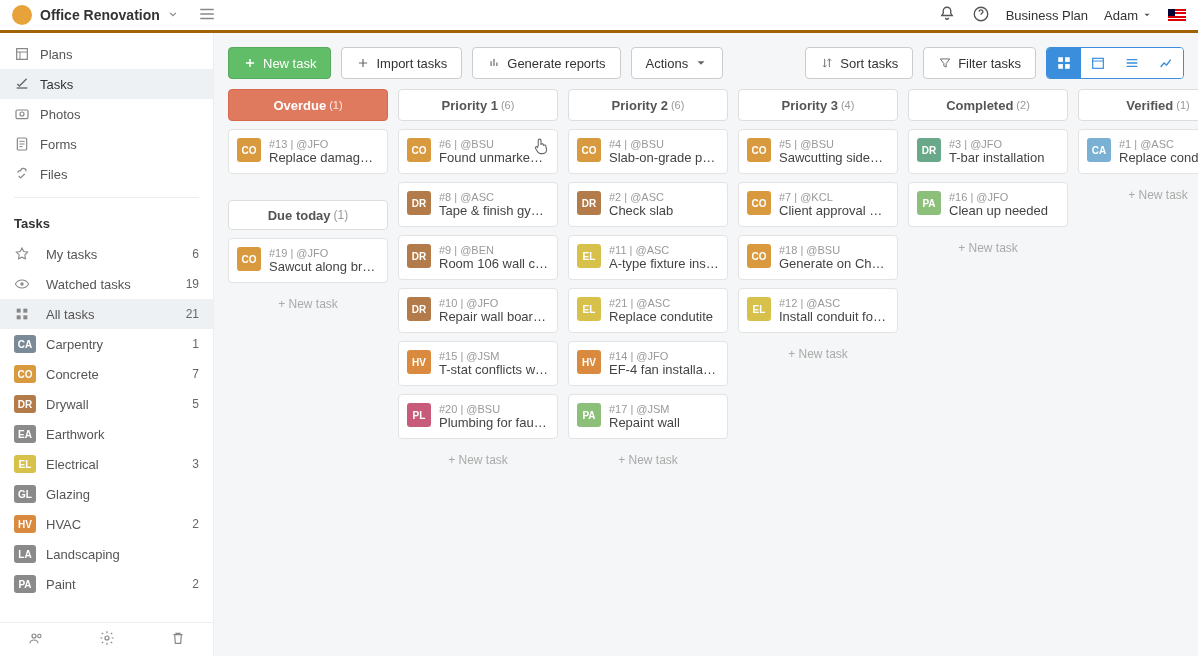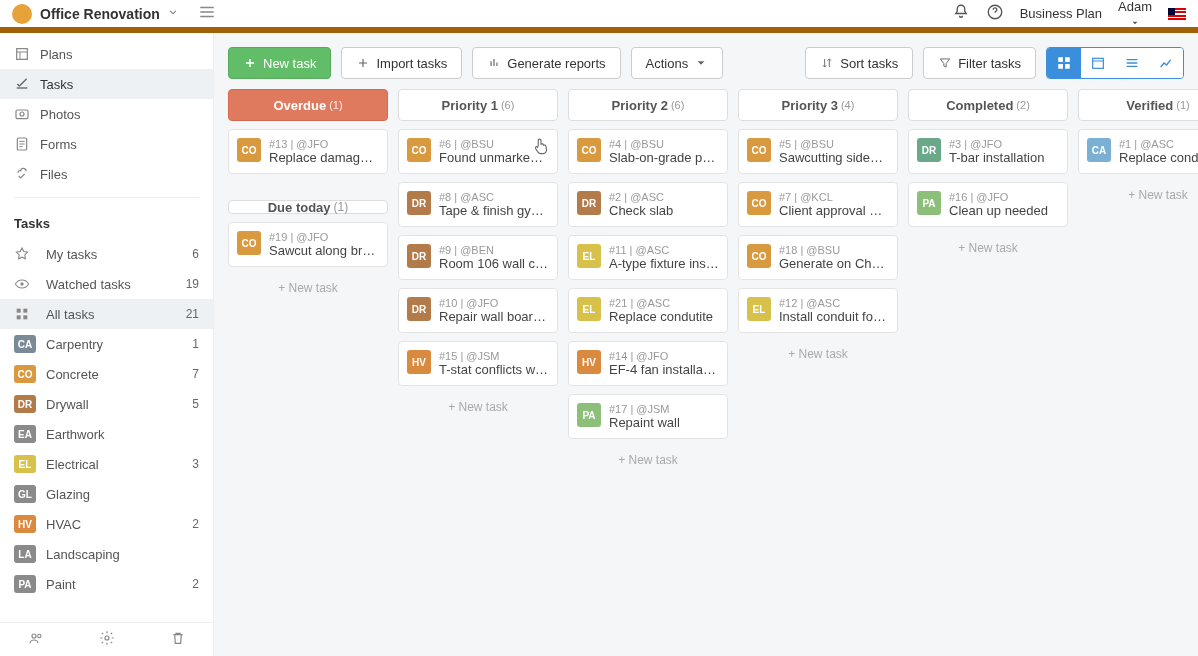--- a/index.html
+++ b/index.html
@@ -1,31 +1,31 @@
 <!DOCTYPE html>
 <html><head>
 <meta charset="utf-8">
 <style>
   * { box-sizing: border-box; }
   html, body { margin:0; padding:0; height:100%; width:100%; font-family: -apple-system, "Helvetica Neue", Arial, sans-serif; font-size:13px; color:#333; background:#fff; }
   
-  .topbar { height:33px; display:flex; align-items:center; padding:0 12px; border-bottom:6px solid #a16207; }
+  .topbar { height:33px; display:flex; align-items:center; padding:0 12px; border-bottom:3px solid #a16207; }
   .brand-badge { width:20px; height:20px; border-radius:50%; background:#e8a23a; margin-right:8px; }
   .brand-name { font-weight:600; font-size:14px; margin-right:6px; }
   .brand-caret svg { width:14px; height:14px; }
   .hamburger { margin-left:18px; margin-right:12px; cursor:pointer; }
   .hamburger svg { width:18px; height:18px; fill:#888; }
   .searchbox { flex:0 0 200px; position:relative; }
   .searchbox input { width:100%; height:24px; border:1px solid #ccc; border-radius:3px; padding:0 26px 0 8px; font-size:12px; }
   .searchbox .sicon { position:absolute; right:6px; top:4px; }
   .topbar-spacer { flex:1; }
   .top-right { display:flex; align-items:center; gap:16px; }
   .top-right .icon svg { width:18px; height:18px; fill:#555; }
   .top-right .link { font-size:13px; color:#333; }
-  .user-menu { display:flex; align-items:center; gap:4px; font-size:13px;flex-direction:column; }
+  .user-menu { display:flex; align-items:center; gap:4px; font-size:13px; }
   .flag { width:18px; height:12px; background:linear-gradient(to bottom, #d00 0%, #d00 14%, #fff 14%, #fff 28%, #d00 28%, #d00 42%, #fff 42%, #fff 57%, #d00 57%, #d00 71%, #fff 71%, #fff 85%, #d00 85%, #d00 100%); position:relative; }
   .flag::before { content:""; position:absolute; left:0; top:0; width:7px; height:7px; background:#003; }
   
   .app { display:flex; height:calc(100% - 33px); }
   .sidebar { width:214px; background:#fff; border-right:1px solid #eee; display:flex; flex-direction:column; }
   .main { flex:1; display:flex; flex-direction:column; background:#f5f6f7; overflow:hidden; }
   
   .nav { display:flex; flex-direction:column; padding-top:6px; }
   .nav-item { display:flex; align-items:center; gap:10px; height:30px; padding:0 14px; color:#555; cursor:pointer; }
   .nav-item.active { background:#eef1f4; color:#333; }
@@ -56,21 +56,21 @@
   .board { flex:1; overflow:auto; padding:0 14px 14px; display:flex; gap:10px; align-items:flex-start; }
   .column { width:160px; flex:0 0 160px; display:flex; flex-direction:column; }
   .col-header { height:32px; border-radius:4px; background:#fff; border:1px solid #ddd; display:flex; align-items:center; justify-content:center; font-size:13px; font-weight:600; color:#555; margin-bottom:8px; }
   .col-header.overdue { background:#e07a5f; color:#fff; border-color:#d56a4f; }
   .card { background:#fff; border:1px solid #e3e3e3; border-radius:4px; padding:8px; margin-bottom:8px; display:flex; gap:8px; align-items:flex-start; cursor:pointer; }
   .card .chip { width:24px; height:24px; border-radius:3px; font-size:10px; font-weight:700; display:flex; align-items:center; justify-content:center; color:#fff; flex:0 0 24px; }
   .card .body { flex:1; min-width:0; }
   .card .meta { font-size:11px; color:#999; white-space:nowrap; overflow:hidden; text-overflow:ellipsis; }
   .card .title { font-size:13px; color:#444; white-space:nowrap; overflow:hidden; text-overflow:ellipsis; }
   .add-hint { text-align:center; color:#aaa; font-size:12px; padding:6px 0; cursor:pointer; }
-  .subheader { display:flex; align-items:center; justify-content:center; height:14px; background:#fff; border:1px solid #ddd; border-radius:4px; margin-bottom:8px; font-size:13px; font-weight:600; color:#555; }
+  .subheader { display:flex; align-items:center; justify-content:center; height:30px; background:#fff; border:1px solid #ddd; border-radius:4px; margin-bottom:8px; font-size:13px; font-weight:600; color:#555; }
   .cnt-paren { font-weight:400; color:#999; font-size:12px; margin-left:3px; }
   .col-count { font-weight:400; color:#fff; font-size:11px; margin-left:3px; opacity:0.85; }
   .col-header:not(.overdue) .col-count { color:#999; opacity:1; }
   .cursor-hand { position:absolute; width:22px; height:22px; pointer-events:none; }
   .cursor-hand svg { width:22px; height:22px; }
   .column-wrap { position:relative; }
 </style>
 </head>
 <body>
 
@@ -368,20 +368,27 @@
       <div class="title">Repair wall boar…</div>
     </span>
   </div>
           <div class="card">
     <span class="chip" style="background:#d98a3f">HV</span>
     <span class="body">
       <div class="meta">#15 | @JSM</div>
       <div class="title">T-stat conflicts w…</div>
     </span>
   </div>
+          <div class="card">
+    <span class="chip" style="background:#c85a7a">PL</span>
+    <span class="body">
+      <div class="meta">#20 | @BSU</div>
+      <div class="title">Plumbing for fau…</div>
+    </span>
+  </div>
           <div class="add-hint">+ New task</div>
           <div class="cursor-hand" style="right: 6px; top: 46px;"><svg viewBox="0 0 24 24">
               <path d="M9 11V6a1.5 1.5 0 0 1 3 0v4l1-.3a1.3 1.3 0 0 1 1.6.9l.2.6 1-.2a1.3 1.3 0 0 1 1.5 1l.7 3.5a4 4 0 0 1-3.9 4.8h-2.4a4 4 0 0 1-3.6-2.2L6 14.5a1.3 1.3 0 0 1 2.3-1.2z" fill="#fff" stroke="#666" stroke-width="1.2"></path>
             </svg></div>
         </div>
         <div class="column column-wrap">
           <div class="col-header ">
      <span>Priority 2</span>
      <span class="col-count">(6)</span>
    </div>

